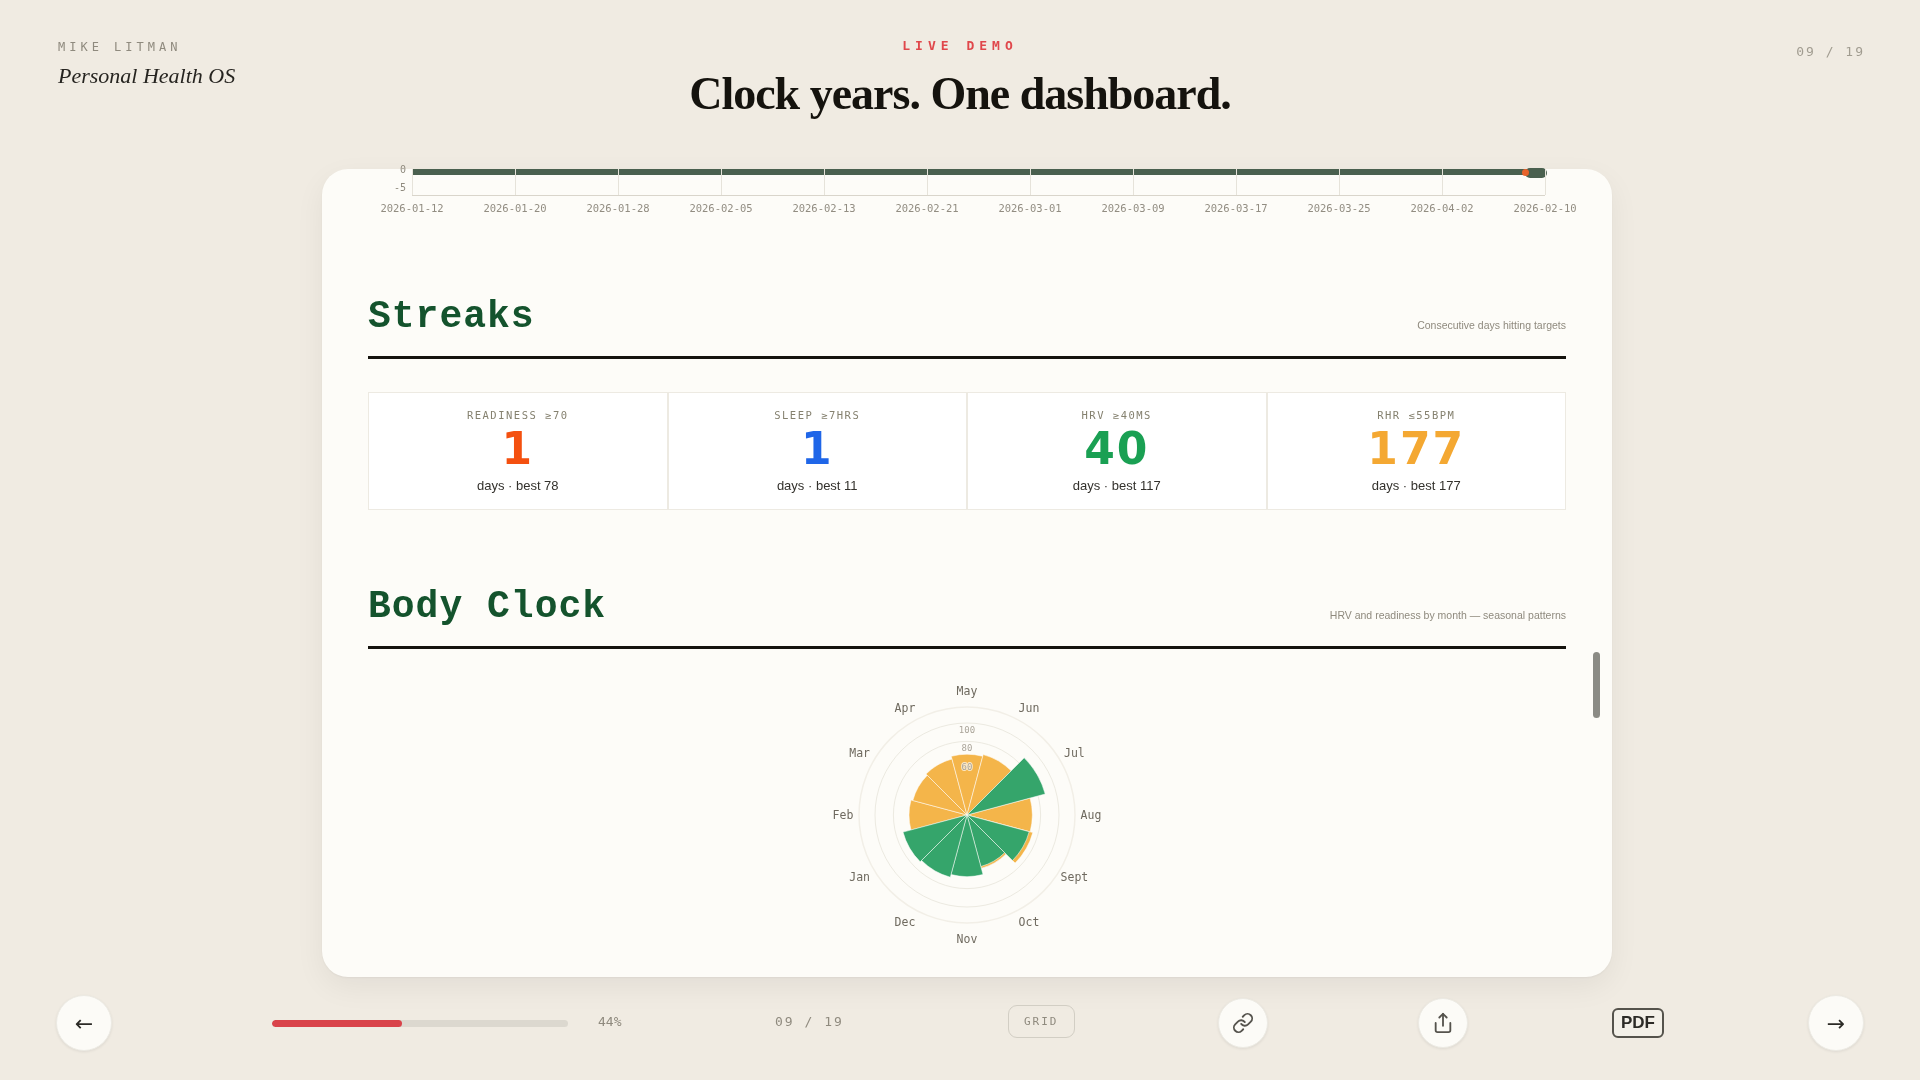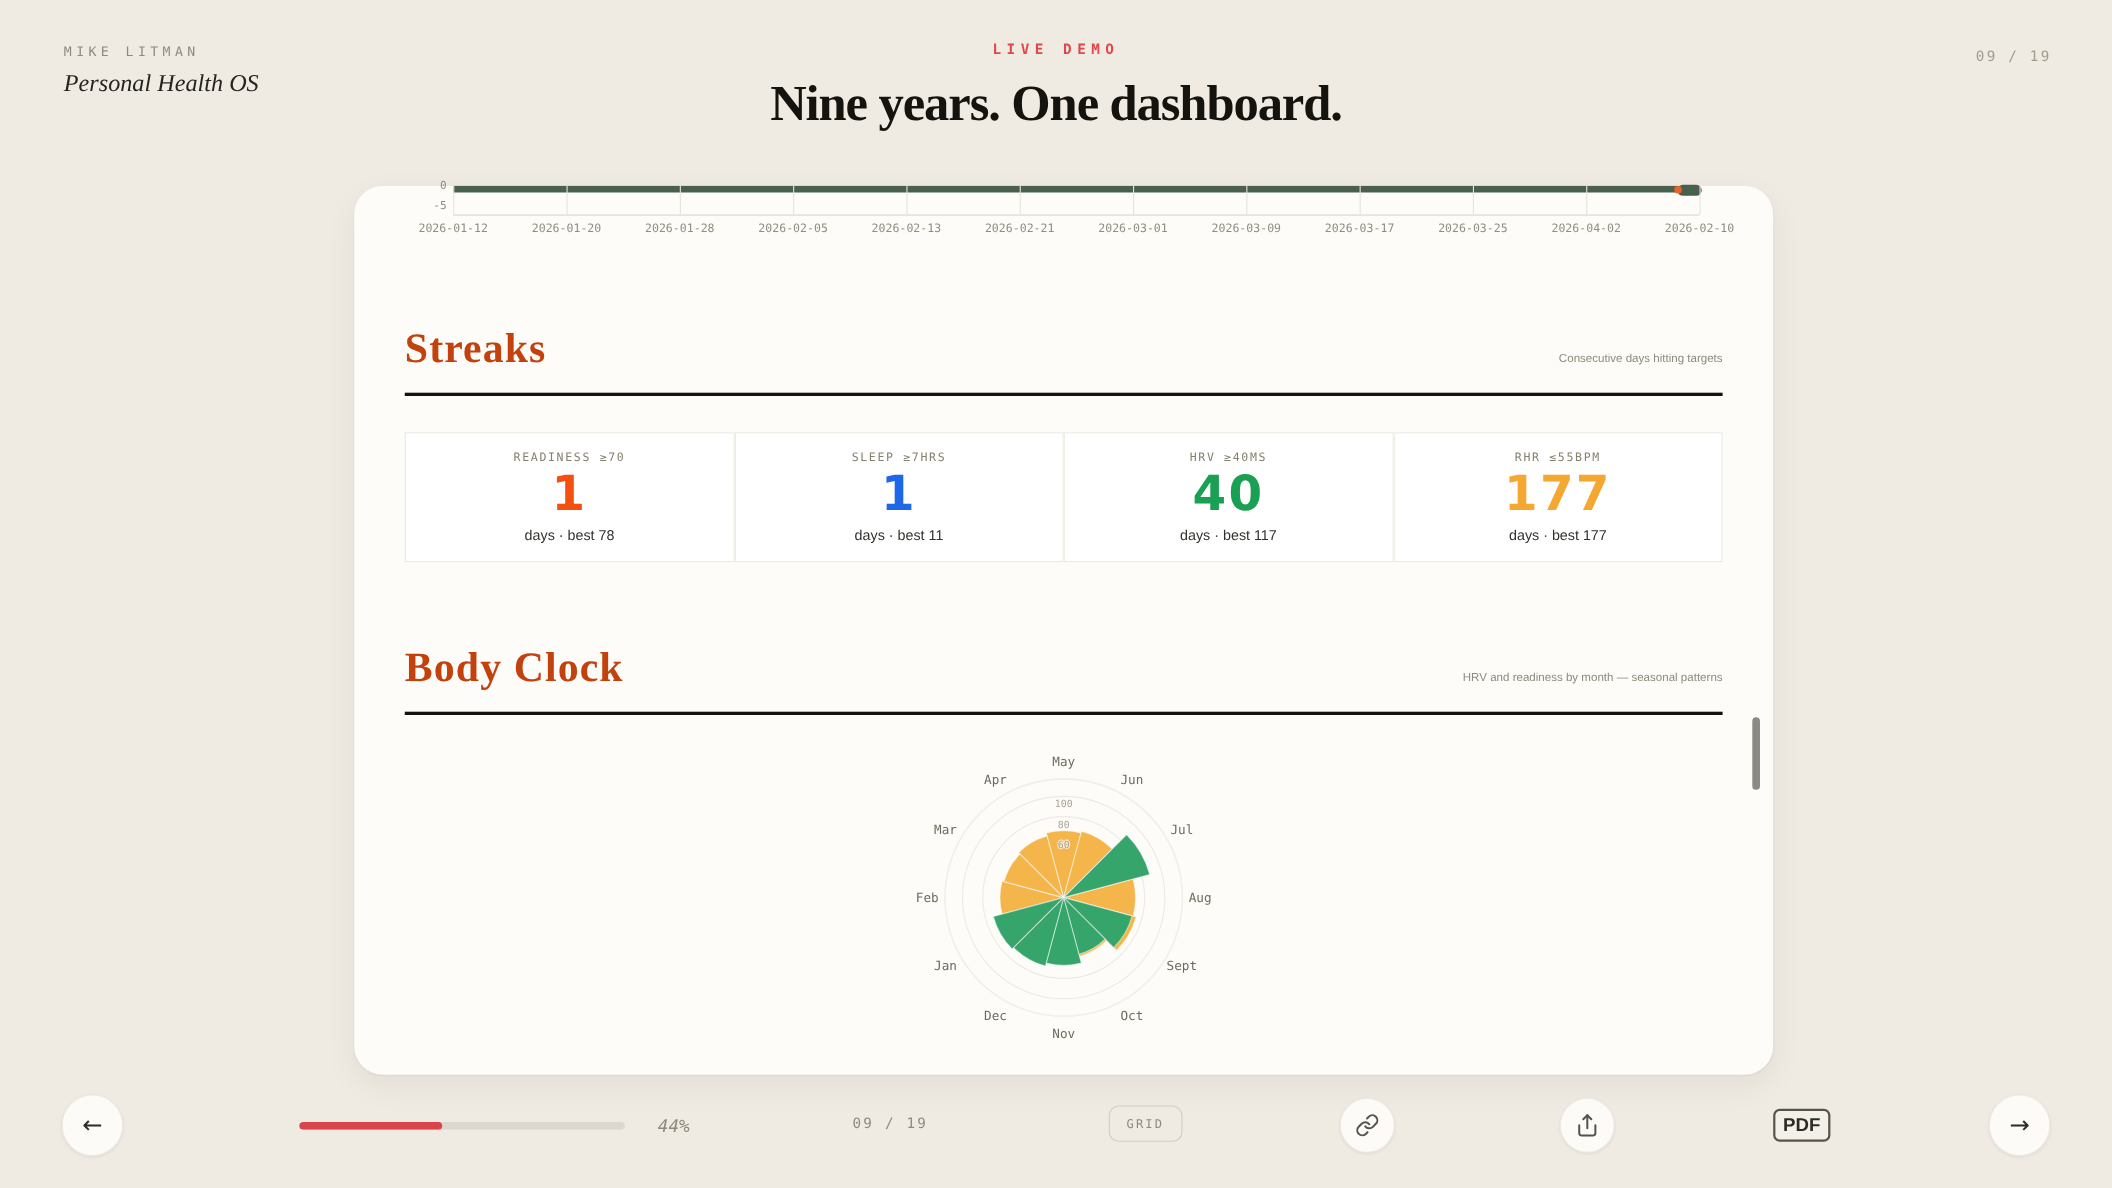--- a/index.html
+++ b/index.html
@@ -34,21 +34,21 @@
   .tl-blob { position:absolute; right:-2px; top:-1px; width:22px; height:10px; border-radius:5px; }
   .tl-marker { position:absolute; right:16px; top:0; width:7px; height:7px; border-radius:50%; }
   .tl-grid { position:absolute; top:0; bottom:0; width:1px; background:#e6e3da; }
   .tl-ylab { position:absolute; width:22px; text-align:right; left:-28px; font-family:"DejaVu Sans Mono", monospace; font-size:10px; color:#8f8a7e; }
   .tl-xlab { position:absolute; top:33px; transform:translateX(-50%); white-space:nowrap;
              font-family:"DejaVu Sans Mono", monospace; font-size:10.5px; color:#928d82; }
 
   
   .sec { position:absolute; left:46px; right:46px; }
   .sec-head { display:flex; justify-content:space-between; align-items:flex-end; }
-  .sec-title { font-family:Liberation Serif, serif; font-weight:800; font-size:38px; letter-spacing:1px; color:#c2410c; }
+  .sec-title { font-family:Liberation Mono, monospace; font-weight:800; font-size:38px; letter-spacing:1px; color:#14532d; }
   .sec-sub { font-family:Liberation Sans, sans-serif; font-size:10.5px; color:#8f8a7e; padding-bottom:7px; }
   .sec-rule { border:none; border-top:3px solid #15130e; margin-top:18px; }
 
   #sec-streaks { top:126px; }
   .streak-grid { margin-top:33px; display:grid; grid-template-columns:repeat(4,1fr); gap:0; }
   .streak-card { background:#ffffff; border:1px solid #edeae2; height:118px;
                  display:flex; flex-direction:column; align-items:center; justify-content:center; text-align:center; }
   .streak-label { font-family:"DejaVu Sans Mono", monospace; font-size:10.5px; letter-spacing:1.5px; color:#85816f; }
   .streak-value { margin-top:6px; font-family:"DejaVu Sans", sans-serif; font-weight:800; font-size:44px; line-height:1; letter-spacing:2px; }
   .streak-sub { margin-top:7px; font-size:13px; color:#33312c; }
@@ -59,38 +59,38 @@
   
   .toolbar { position:absolute; left:0; top:0; width:1920px; height:1080px; pointer-events:none; }
   .toolbar > * { pointer-events:auto; }
   .circle-btn { position:absolute; width:56px; height:56px; border-radius:50%;
                 background:#fcfbf7; border:1px solid #eceae3; box-shadow:0 1px 3px rgba(0,0,0,.08);
                 display:flex; align-items:center; justify-content:center; cursor:pointer; }
   .circle-btn.small { width:50px; height:50px; }
   .arrow-glyph { font-family:"DejaVu Sans", sans-serif; font-size:22px; color:#2b2a26; }
   .progress-track { position:absolute; left:272px; top:1020px; width:296px; height:7px; border-radius:4px; background:#dcd8cf; overflow:hidden; }
   .progress-fill { height:100%; border-radius:4px; background:#d9434a; }
-  .progress-label { position:absolute; left:598px; top:1014px; font-family:"DejaVu Sans Mono", monospace; font-size:16px; color:#8f8a7e;font-style:italic; }
+  .progress-label { position:absolute; left:598px; top:1014px; font-family:"DejaVu Sans Mono", monospace; font-size:13px; color:#8f8a7e; }
   .page-label { position:absolute; left:775px; top:1014px; font-family:"DejaVu Sans Mono", monospace; font-size:13px; letter-spacing:2px; color:#8f8a7e; }
   .grid-btn { position:absolute; left:1008px; top:1005px; padding:9px 15px; border:1.5px solid #d2cec4; border-radius:9px;
               background:transparent; font-family:"DejaVu Sans Mono", monospace; font-size:11px; letter-spacing:2px; color:#8f8a7e; cursor:pointer; }
   .pdf-badge { position:absolute; left:1612px; top:1008px; padding:3px 7px; border:2px solid #55534c; border-radius:6px;
                background:#f3f0e8; font-family:"Liberation Sans", sans-serif; font-weight:bold; font-size:17px; color:#2c2b26; cursor:pointer; }
   .icon-svg { width:22px; height:22px; stroke:#55534d; stroke-width:2; fill:none; stroke-linecap:round; stroke-linejoin:round; }
 </style>
 </head>
 <body>
 
 <div class="top-left">
   <div class="author">MIKE LITMAN</div>
   <div class="brand">Personal Health OS</div>
 </div>
 <div class="top-center">
   <div class="eyebrow">LIVE DEMO</div>
-  <div class="slide-title">Nine years. One dashboard.</div>
+  <div class="slide-title">Clock years. One dashboard.</div>
 </div>
 <div class="top-right">09 / 19</div>
 
 <div class="slide-card">
 
   <div class="timeline" id="timeline">
     <div class="tl-band" id="tl-band" style="background: rgb(74, 96, 79);"></div>
     <div class="tl-blob" id="tl-blob" style="background: rgb(74, 96, 79);"></div>
     <div class="tl-marker" id="tl-marker" style="background: rgb(232, 99, 43);"></div>
     <div class="tl-ylab" style="top:-5px" id="tl-y0">0</div>

